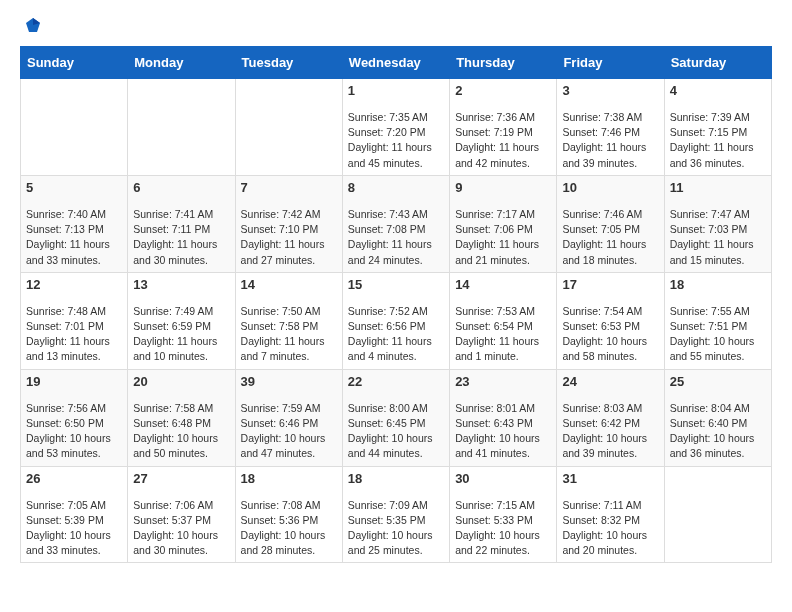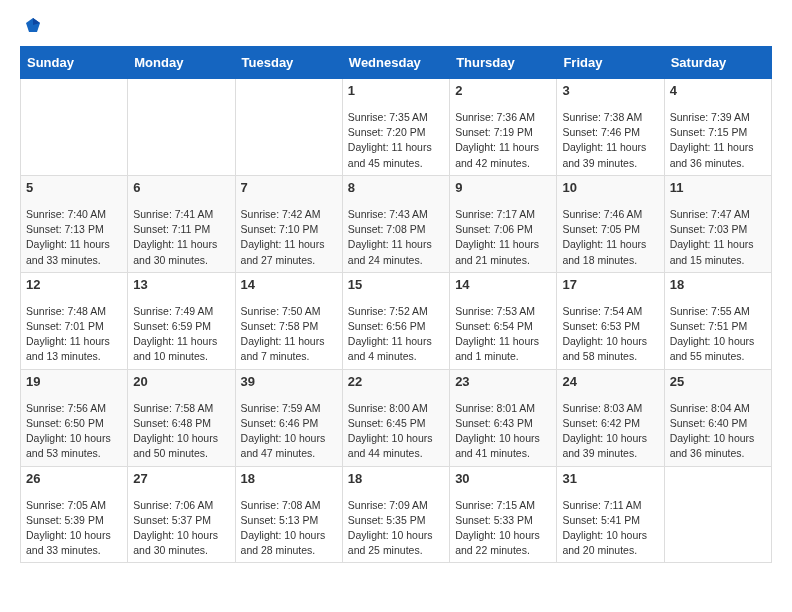--- a/index.html
+++ b/index.html
@@ -333,42 +333,42 @@
           <td>
             <span class="day-num">27</span>
             <div class="day-info">Sunrise: 7:06 AM
 Sunset: 5:37 PM
 Daylight: 10 hours
 and 30 minutes.</div>
           </td>
           <td>
             <span class="day-num">18</span>
             <div class="day-info">Sunrise: 7:08 AM
-Sunset: 5:13 PM
+Sunset: 5:36 PM
 Daylight: 10 hours
 and 28 minutes.</div>
           </td>
           <td>
             <span class="day-num">18</span>
             <div class="day-info">Sunrise: 7:09 AM
 Sunset: 5:35 PM
 Daylight: 10 hours
 and 25 minutes.</div>
           </td>
           <td>
             <span class="day-num">30</span>
             <div class="day-info">Sunrise: 7:15 AM
 Sunset: 5:33 PM
 Daylight: 10 hours
 and 22 minutes.</div>
           </td>
           <td>
             <span class="day-num">31</span>
             <div class="day-info">Sunrise: 7:11 AM
-Sunset: 5:41 PM
+Sunset: 8:32 PM
 Daylight: 10 hours
 and 20 minutes.</div>
           </td>
           <td class="empty-cell"></td>
         </tr>
       </tbody>
   </table>
 </div>
 
 </body></html>

